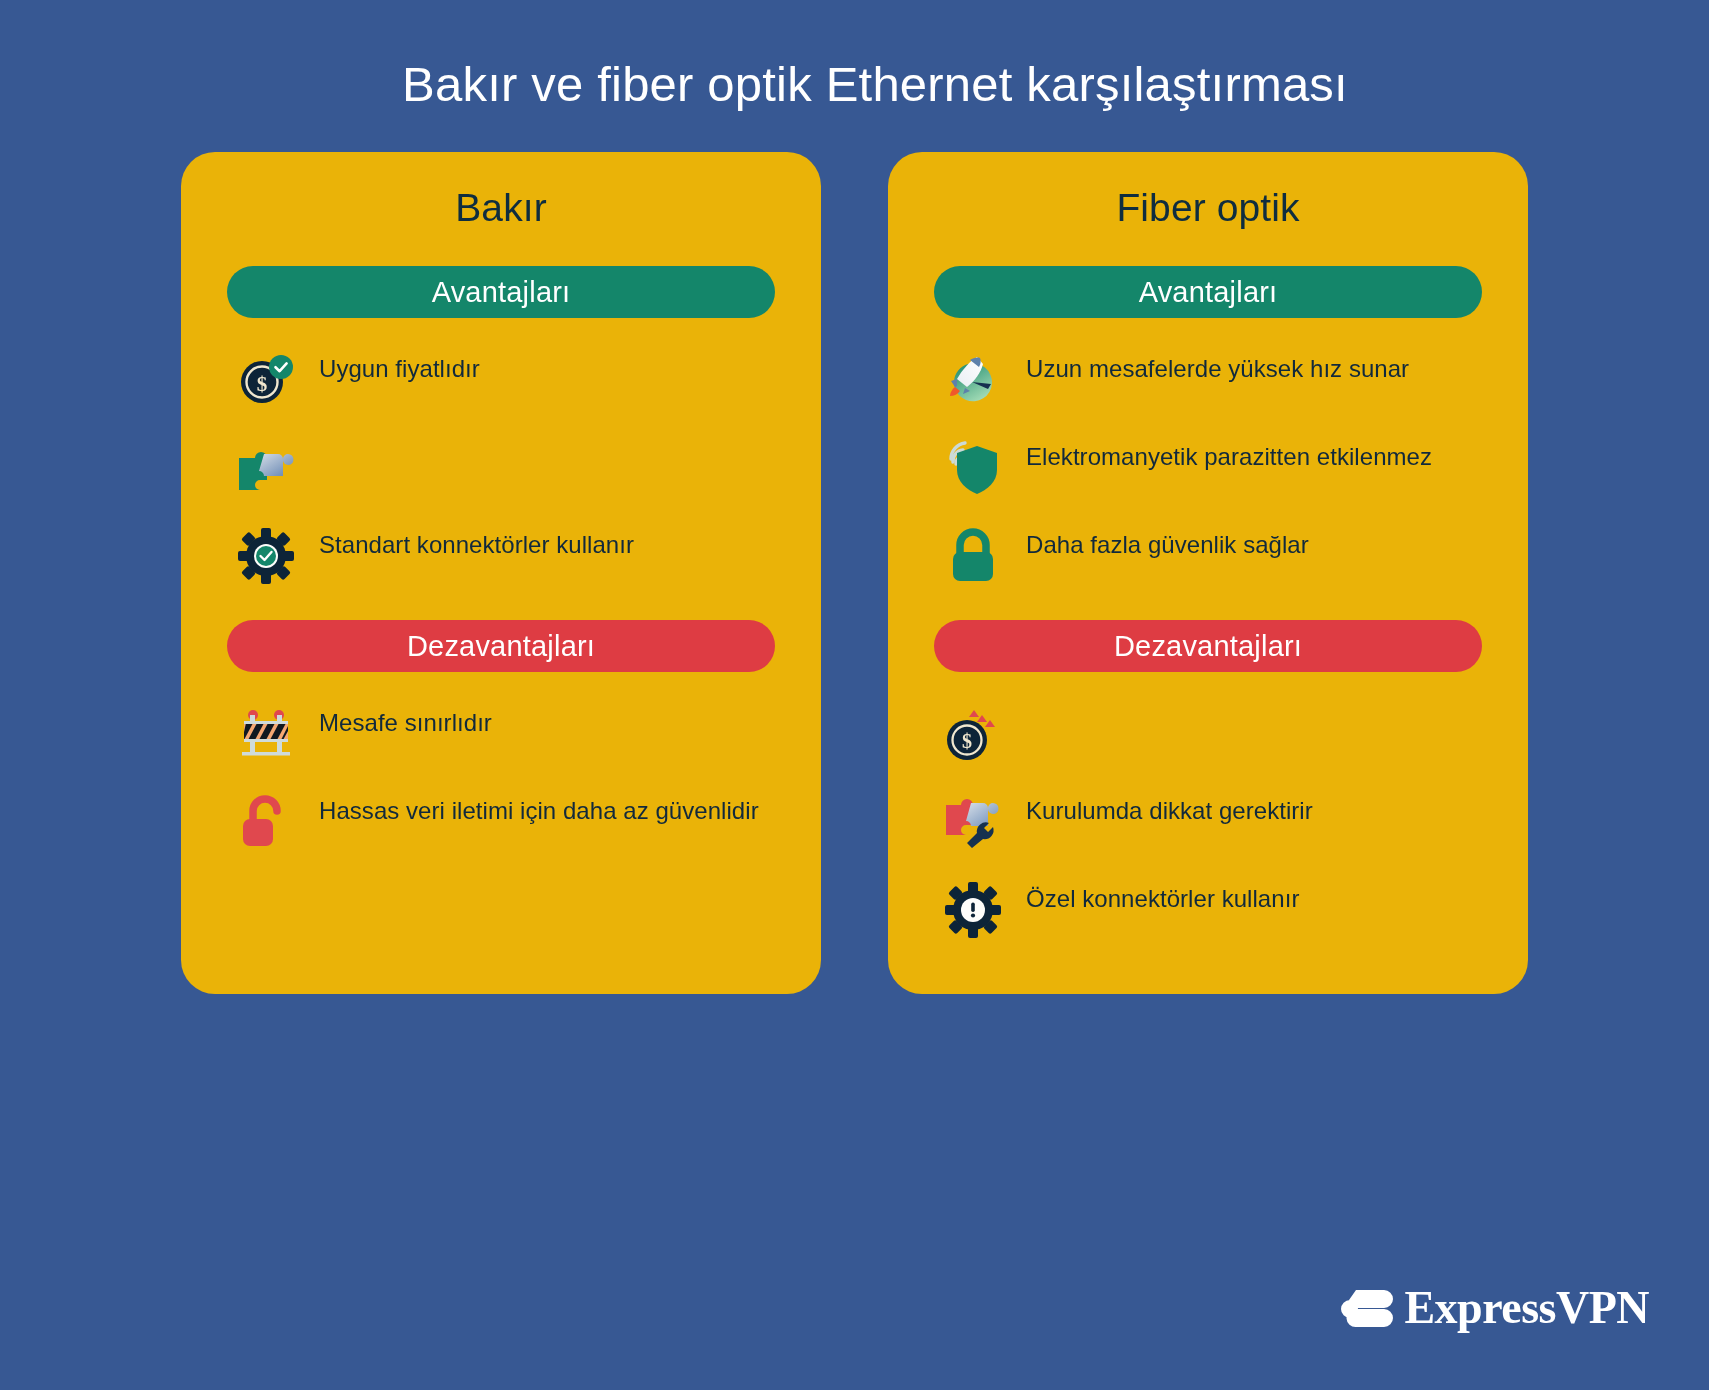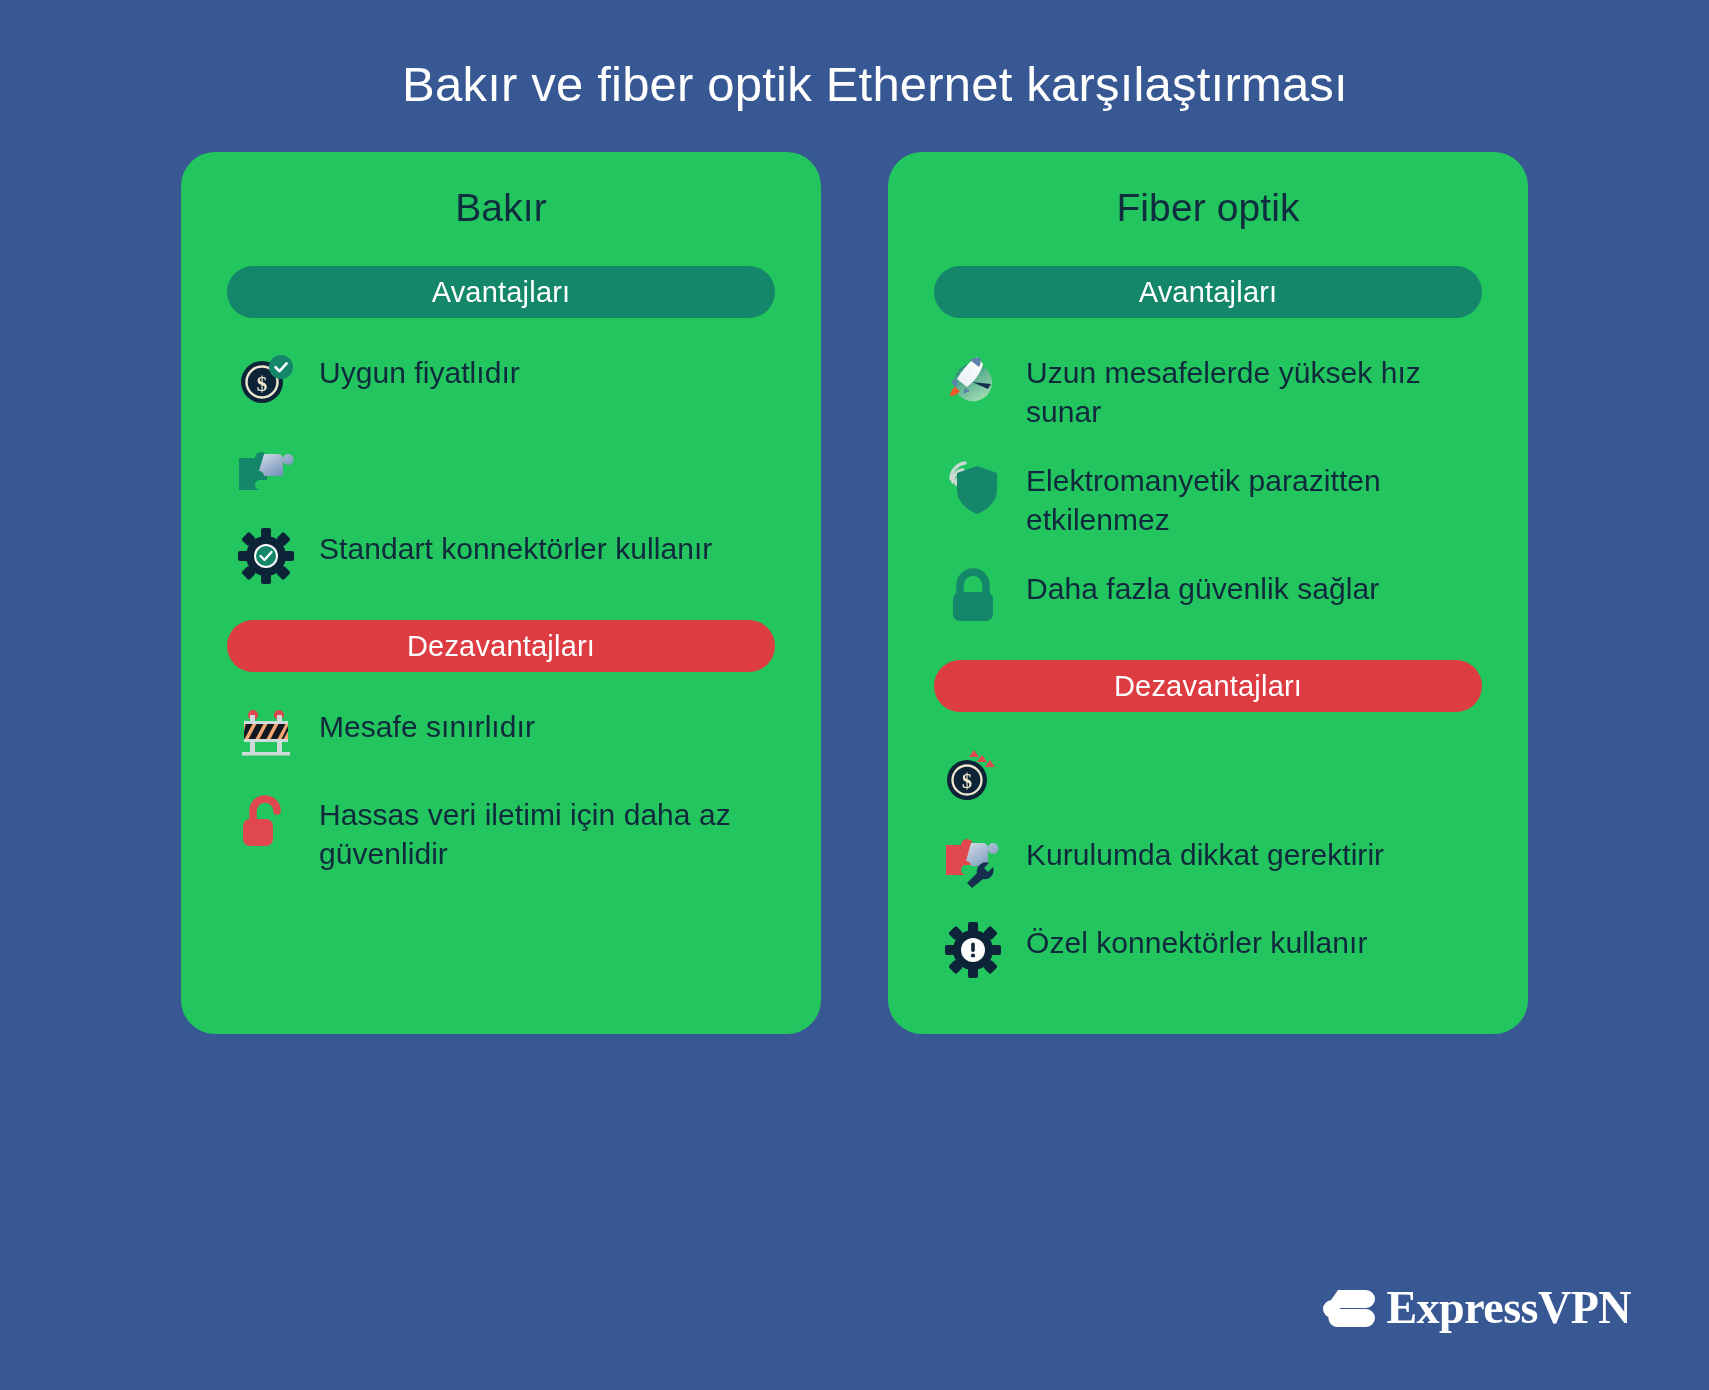--- a/index.html
+++ b/index.html
@@ -29,21 +29,21 @@
 
   .cards {
     display: flex;
     justify-content: center;
     gap: 67px;
     margin-top: 40px;
   }
 
   .card {
     width: 640px;
-    background: #22c55e;
+    background: #eab308;
     border-radius: 34px;
     padding: 34px 46px 40px 46px;
     display: flex;
     flex-direction: column;
   }
 
   .card-title {
     text-align: center;
     color: #0f2d3f;
     font-size: 39px;
@@ -86,32 +86,32 @@
     height: 62px;
     display: flex;
     align-items: center;
     justify-content: center;
   }
 
   .item-icon svg { display: block; }
 
   .item-text {
     color: #11293c;
-    font-size: 30px;
+    font-size: 24px;
     line-height: 1.30;
     font-weight: 400;
     padding-top: 4px;
     letter-spacing: 0.05px;
   }
 
   .spacer { flex: 1 1 auto; }
 
   .footer {
     position: absolute;
-    right: 78px;
+    right: 60px;
     bottom: 52px;
     display: flex;
     align-items: center;
     gap: 2px;
   }
 
   .logo-mark { width: 62px; height: 62px; }
 
   .logo-word {
     color: #ffffff;

